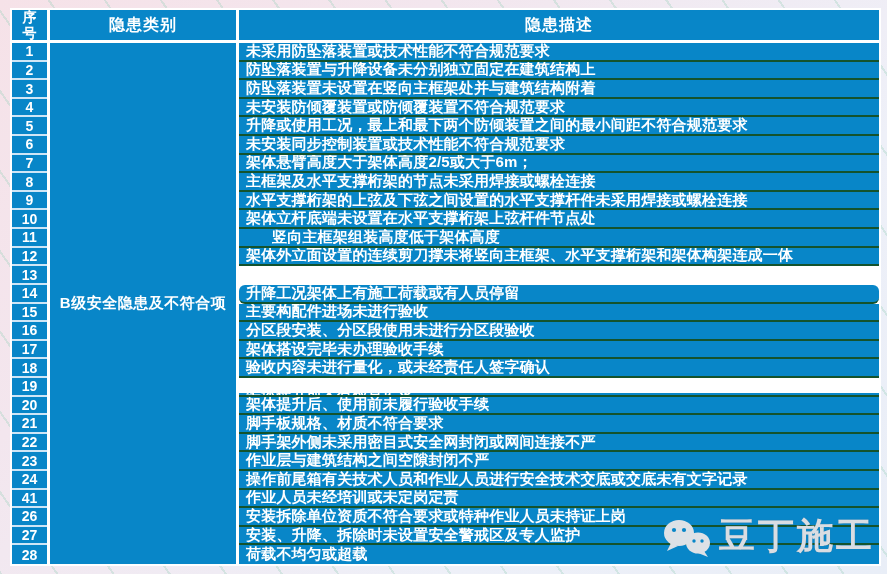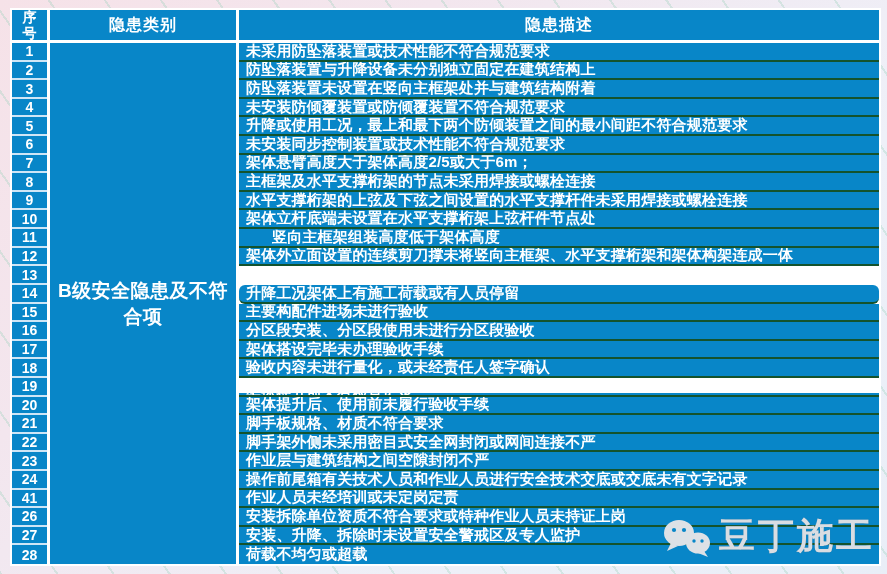--- a/index.html
+++ b/index.html
@@ -54,21 +54,21 @@
     grid-column:1;
     font-weight:bold;
     font-size:14px;
     justify-content:center;
     border-bottom:2px solid #cfe6f6;
   }
   .catcell{
     grid-column:2;
     grid-row:2 / 30;
     font-weight:bold;
-    font-size:19px;
+    font-size:15px;
     justify-content:center;
     text-align:center;
     letter-spacing:.5px;
   }
   .desccell{
     grid-column:3;
     font-weight:bold;
     font-size:15px;
     padding-left:7px;
     white-space:nowrap;

